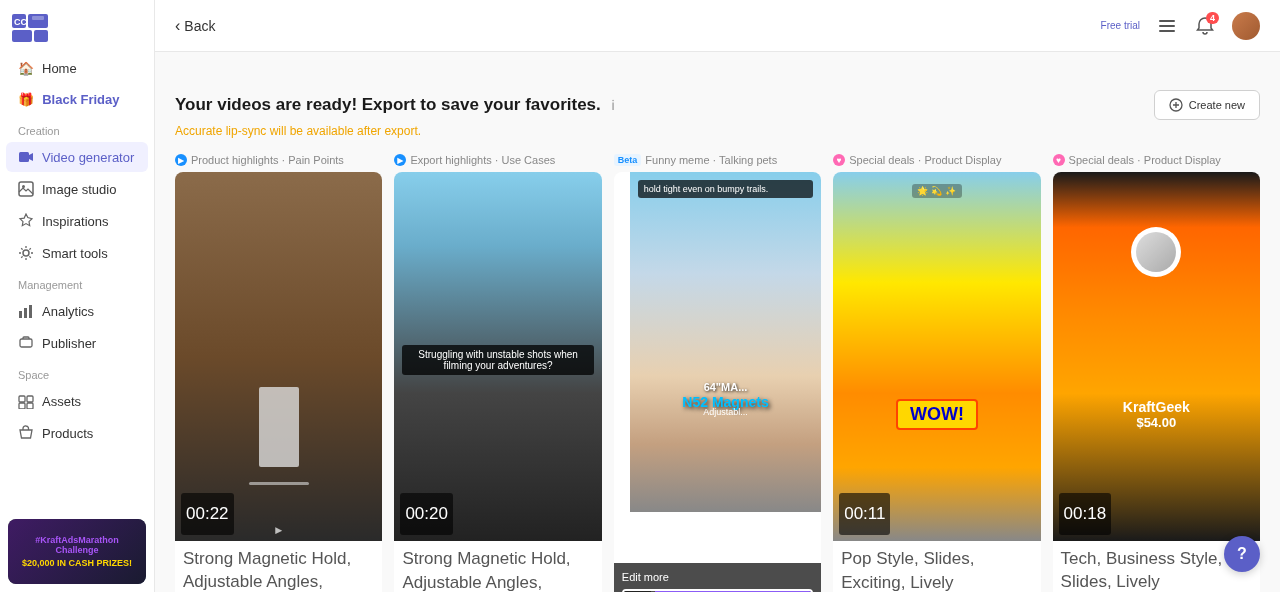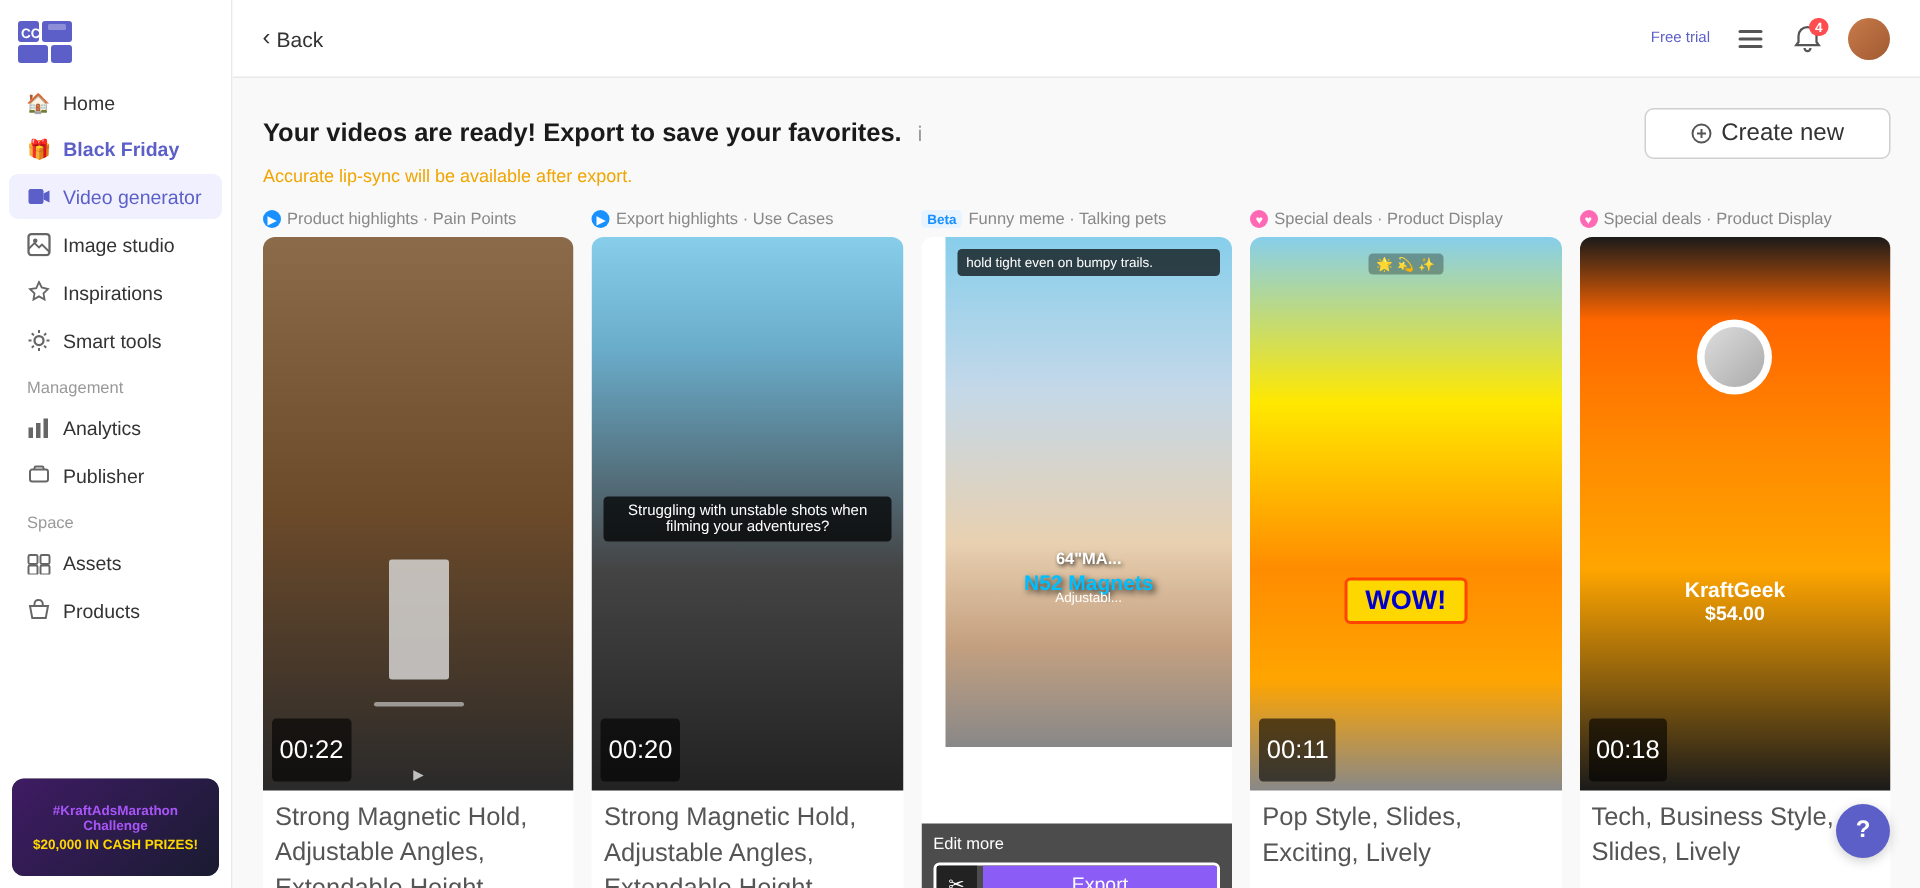--- a/index.html
+++ b/index.html
@@ -106,33 +106,34 @@
     .content {
       flex: 1;
       overflow-y: auto;
       padding: 20px 20px 20px;
     }
     .page-title-row {
       display: flex;
       align-items: center;
       justify-content: space-between;
       margin-bottom: 4px;
+      margin-top: 18px;
     }
     .page-title { font-size: 17px; font-weight: 600; color: #1a1a1a; }
     .title-info { color: #999; font-size: 14px; margin-left: 6px; }
     .subtitle { color: #f0a500; font-size: 12px; margin-bottom: 16px; }
     .create-new-btn {
       display: flex;
       align-items: center;
       gap: 6px;
       background: #fff;
       border: 1px solid #d0d0d0;
       border-radius: 6px;
-      padding: 7px 30px;
-      font-size: 16px;
+      padding: 7px 14px;
+      font-size: 11px;
       color: #333;
       cursor: pointer;
       font-weight: 500;
     }
 
     .videos-row {
       display: grid;
       grid-template-columns: repeat(5, 1fr);
       gap: 12px;
       margin-bottom: 16px;
@@ -273,20 +274,21 @@
   <div class="sidebar-nav-item">
     <span class="nav-icon">🏠</span>
     <span>Home</span>
   </div>
 
   <div class="bf-item">
     <span class="nav-icon">🎁</span>
     <span>Black Friday</span>
   </div>
 
+  <div class="sidebar-section-label">Creation</div>
 
   <div class="sidebar-nav-item active">
     <span class="nav-icon">
       <svg width="16" height="16" viewBox="0 0 16 16" fill="#5b5fc7">
           <rect x="1" y="3" width="10" height="10" rx="1.5" fill="#5b5fc7"></rect>
           <path d="M11 6l4-2v8l-4-2V6z" fill="#5b5fc7"></path>
         </svg>
     </span>
     <span>Video generator</span>
   </div>

